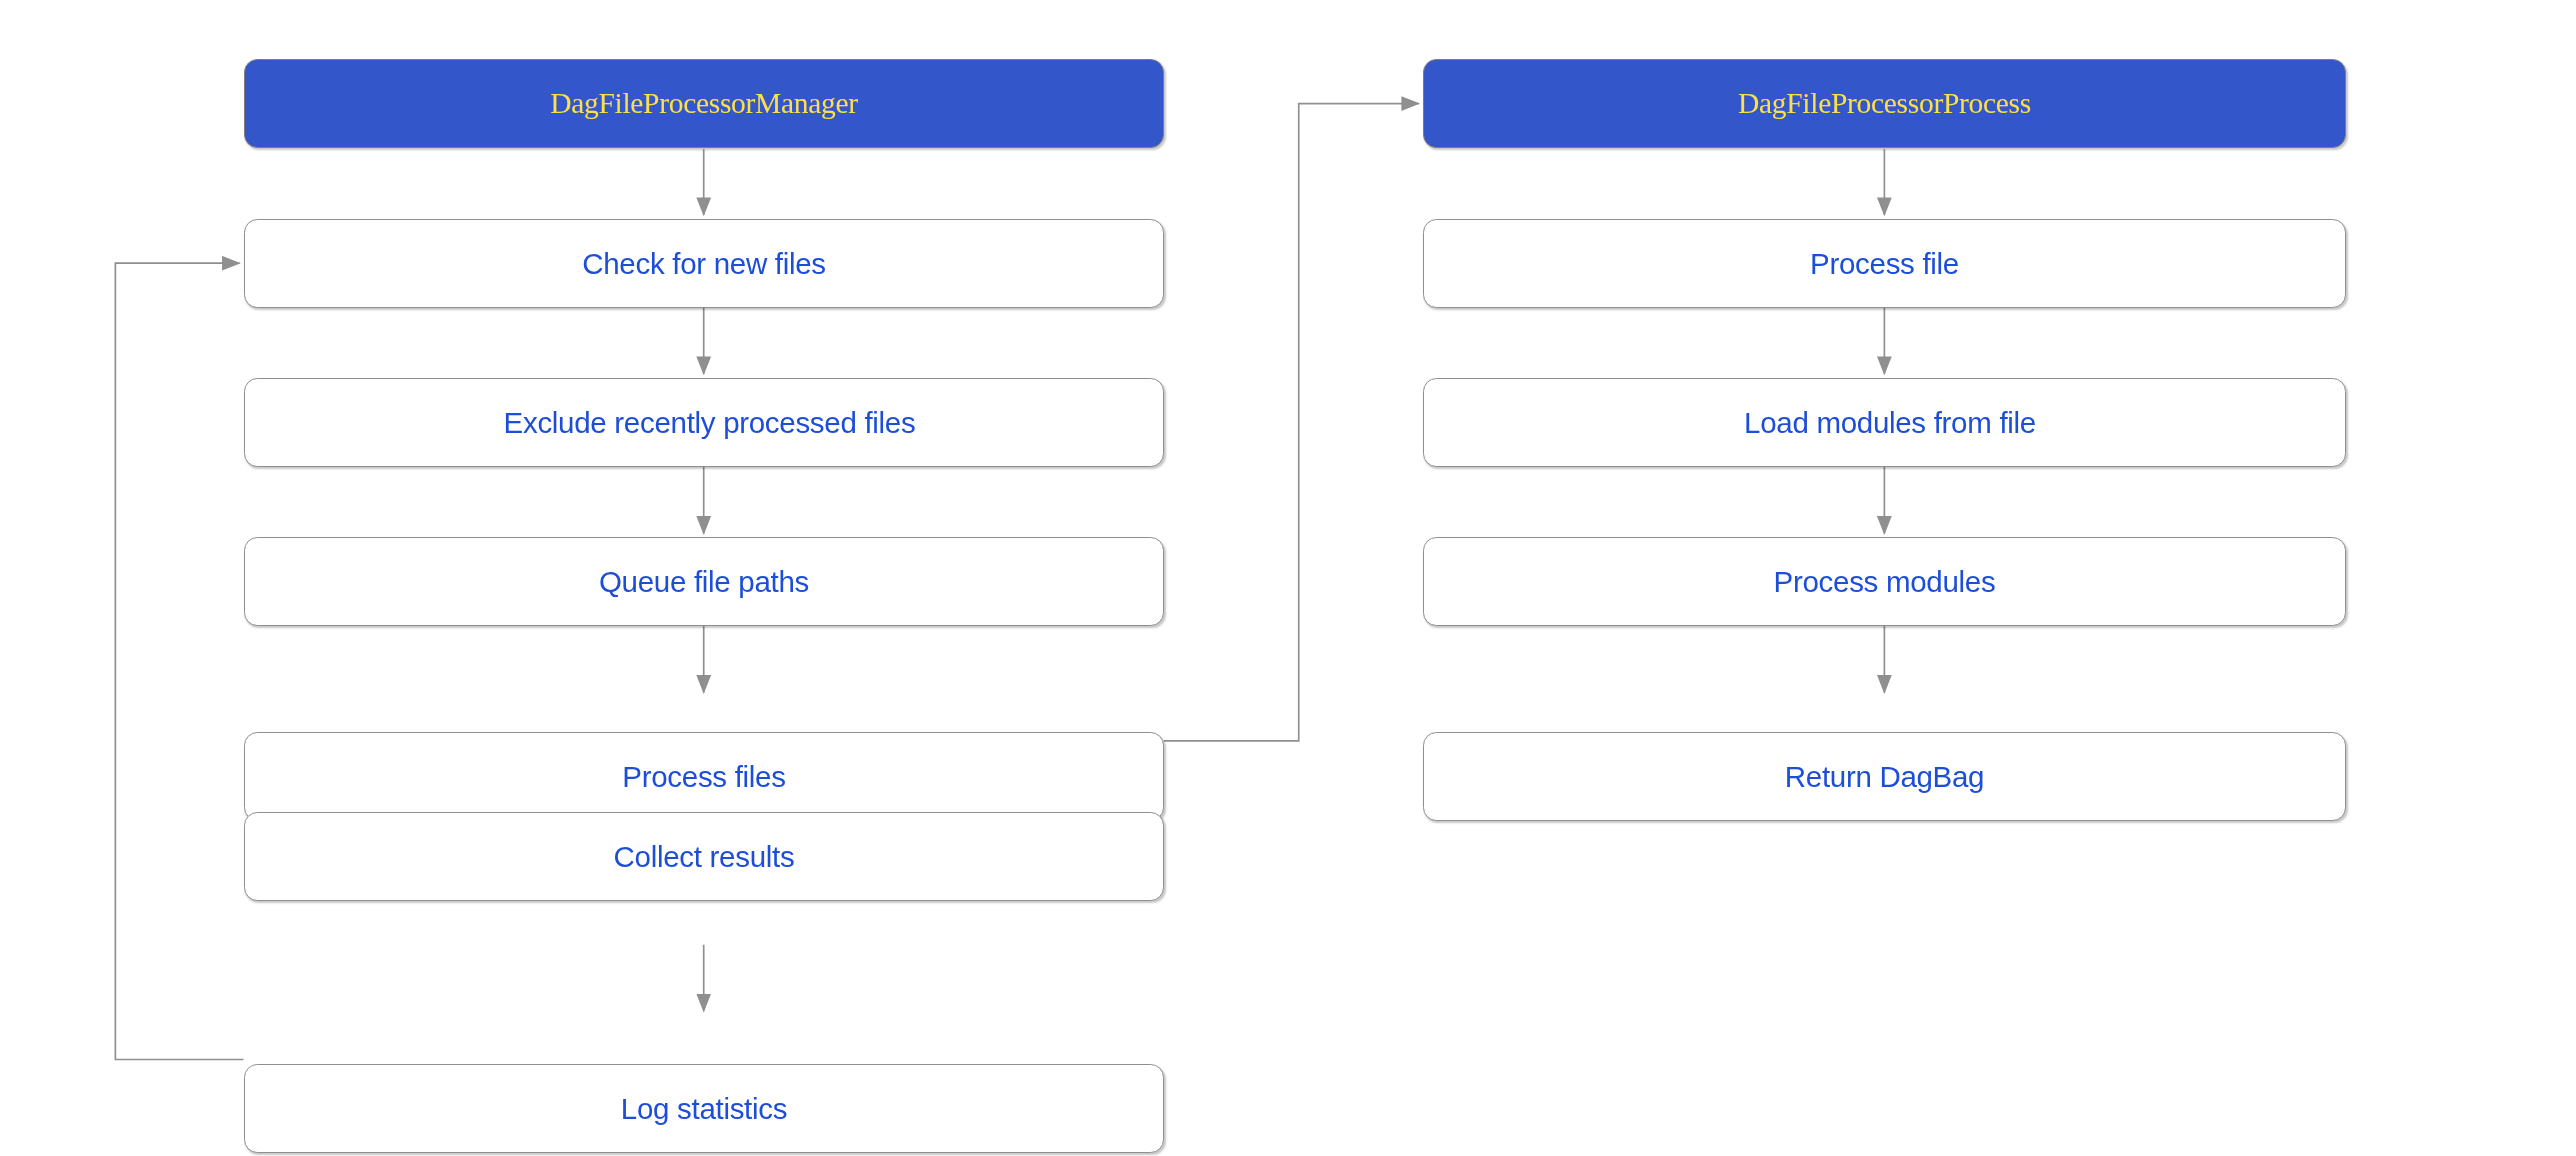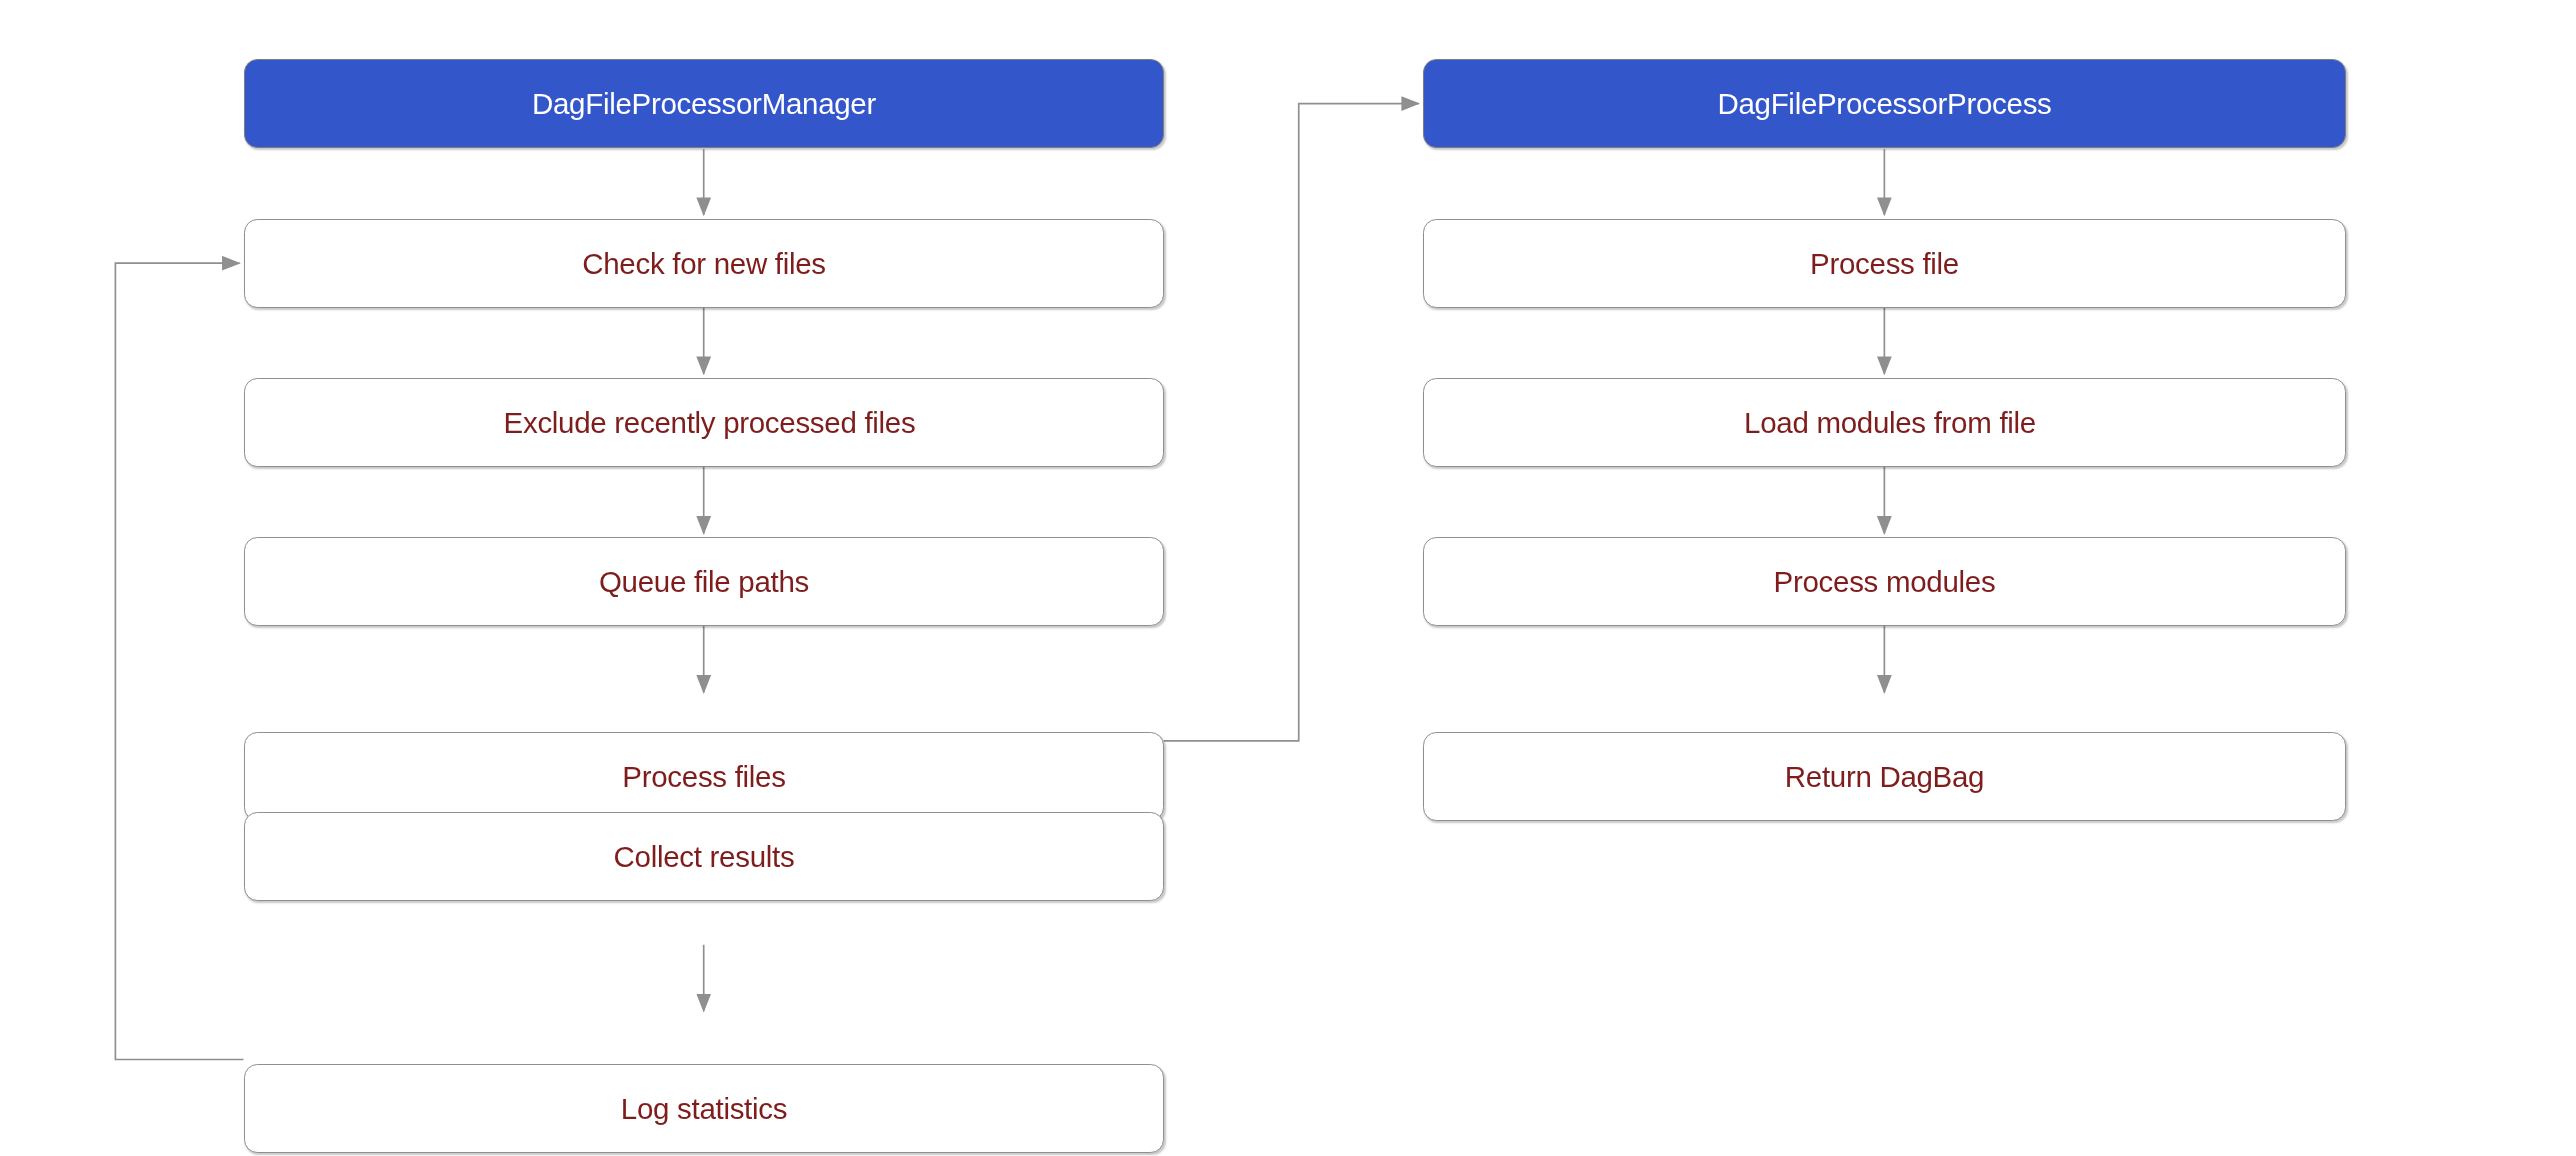--- a/index.html
+++ b/index.html
@@ -21,29 +21,30 @@
     position: absolute;
     height: 89px;
     box-sizing: border-box;
     background: #ffffff;
     border: 1.7px solid #8f8f8f;
     border-radius: 13.4px;
     display: flex;
     align-items: center;
     justify-content: center;
     font-size: 29.5px;
-    color: #7f1d1d;
+    color: #1d4ed8;
     box-shadow: 1.3px 2px 2px rgba(0,0,0,0.22);
     letter-spacing: -0.3px;
     white-space: nowrap;
   }
   .node.header {
     background: #3456cb;
     border-color: #7d7d7d;
-    color: #ffffff;
+    color: #fde047;
+    font-family: Liberation Serif, serif;
   }
   .col-left  { left: 244px;  width: 920px; }
   .col-right { left: 1423px; width: 923px; text-align: right; }
   .row0 { top: 59px; }
   .row1 { top: 219px; }
   .row2 { top: 378px; padding-left: 11px; }
   .row3 { top: 537px; }
   .row4 { top: 732px; }
   .row5 { top: 812px; }
   .row6 { top: 1064px; }

